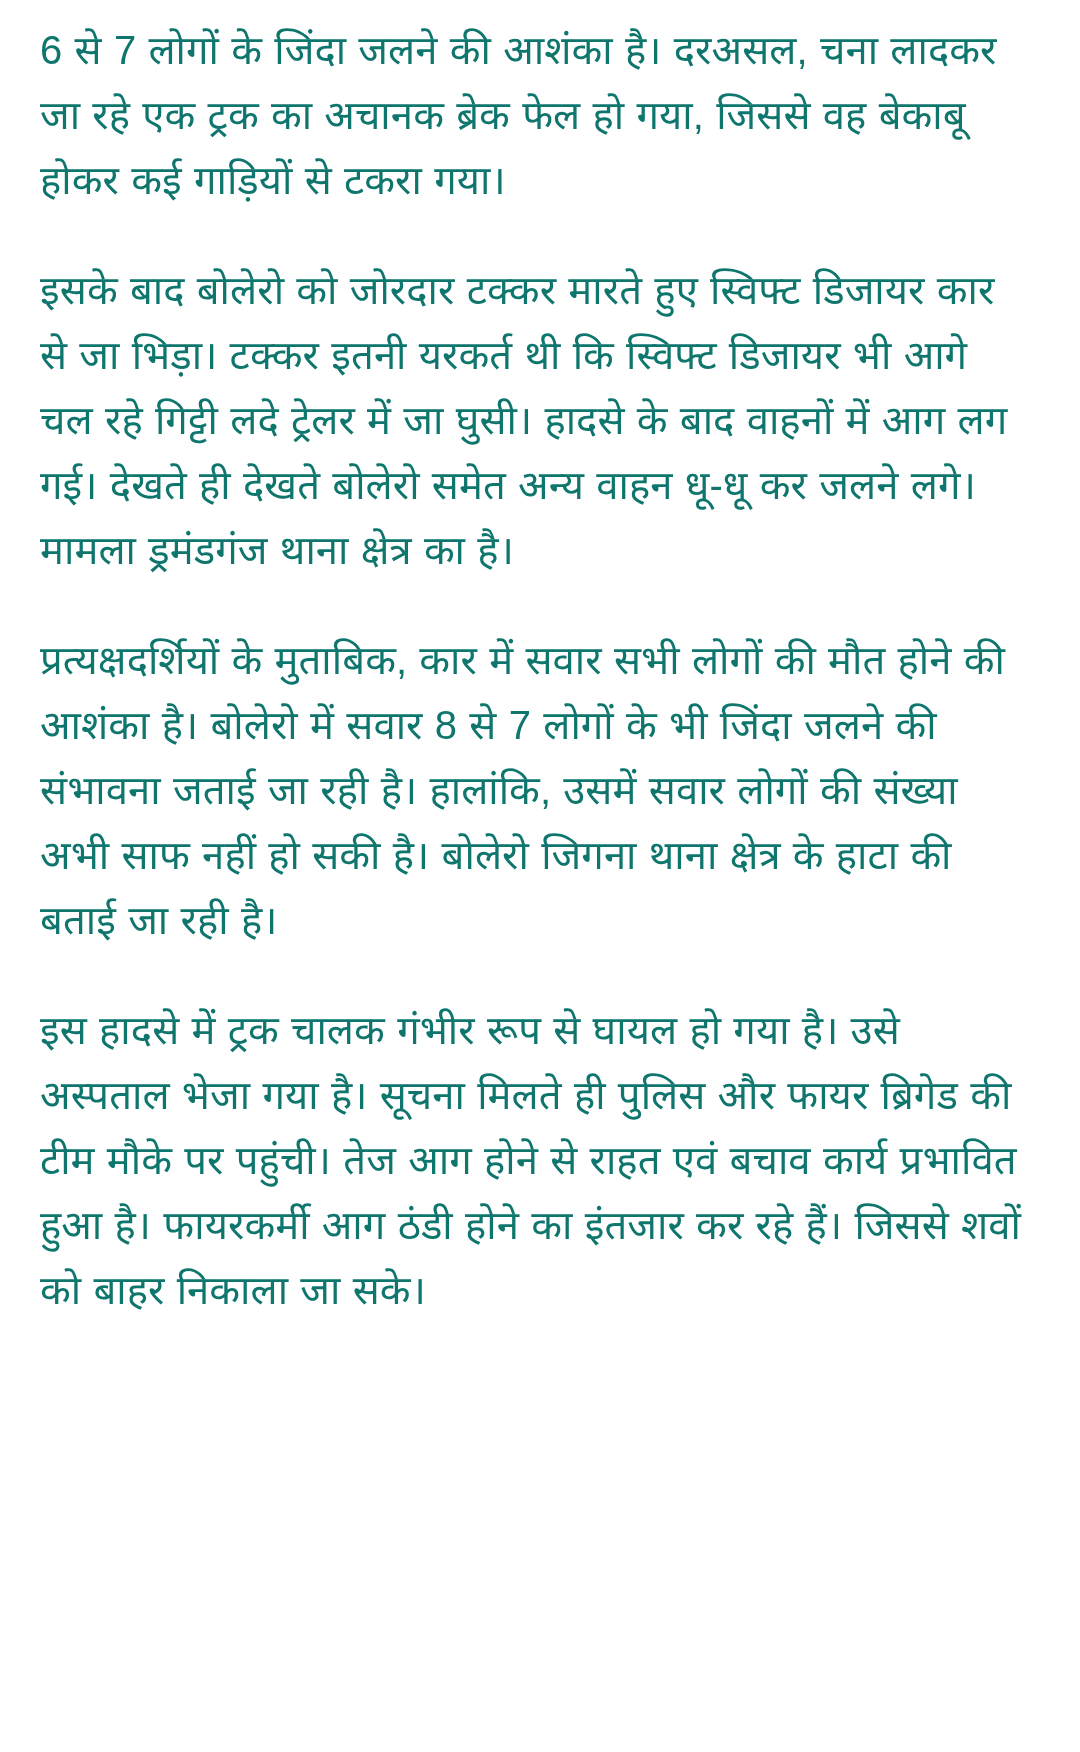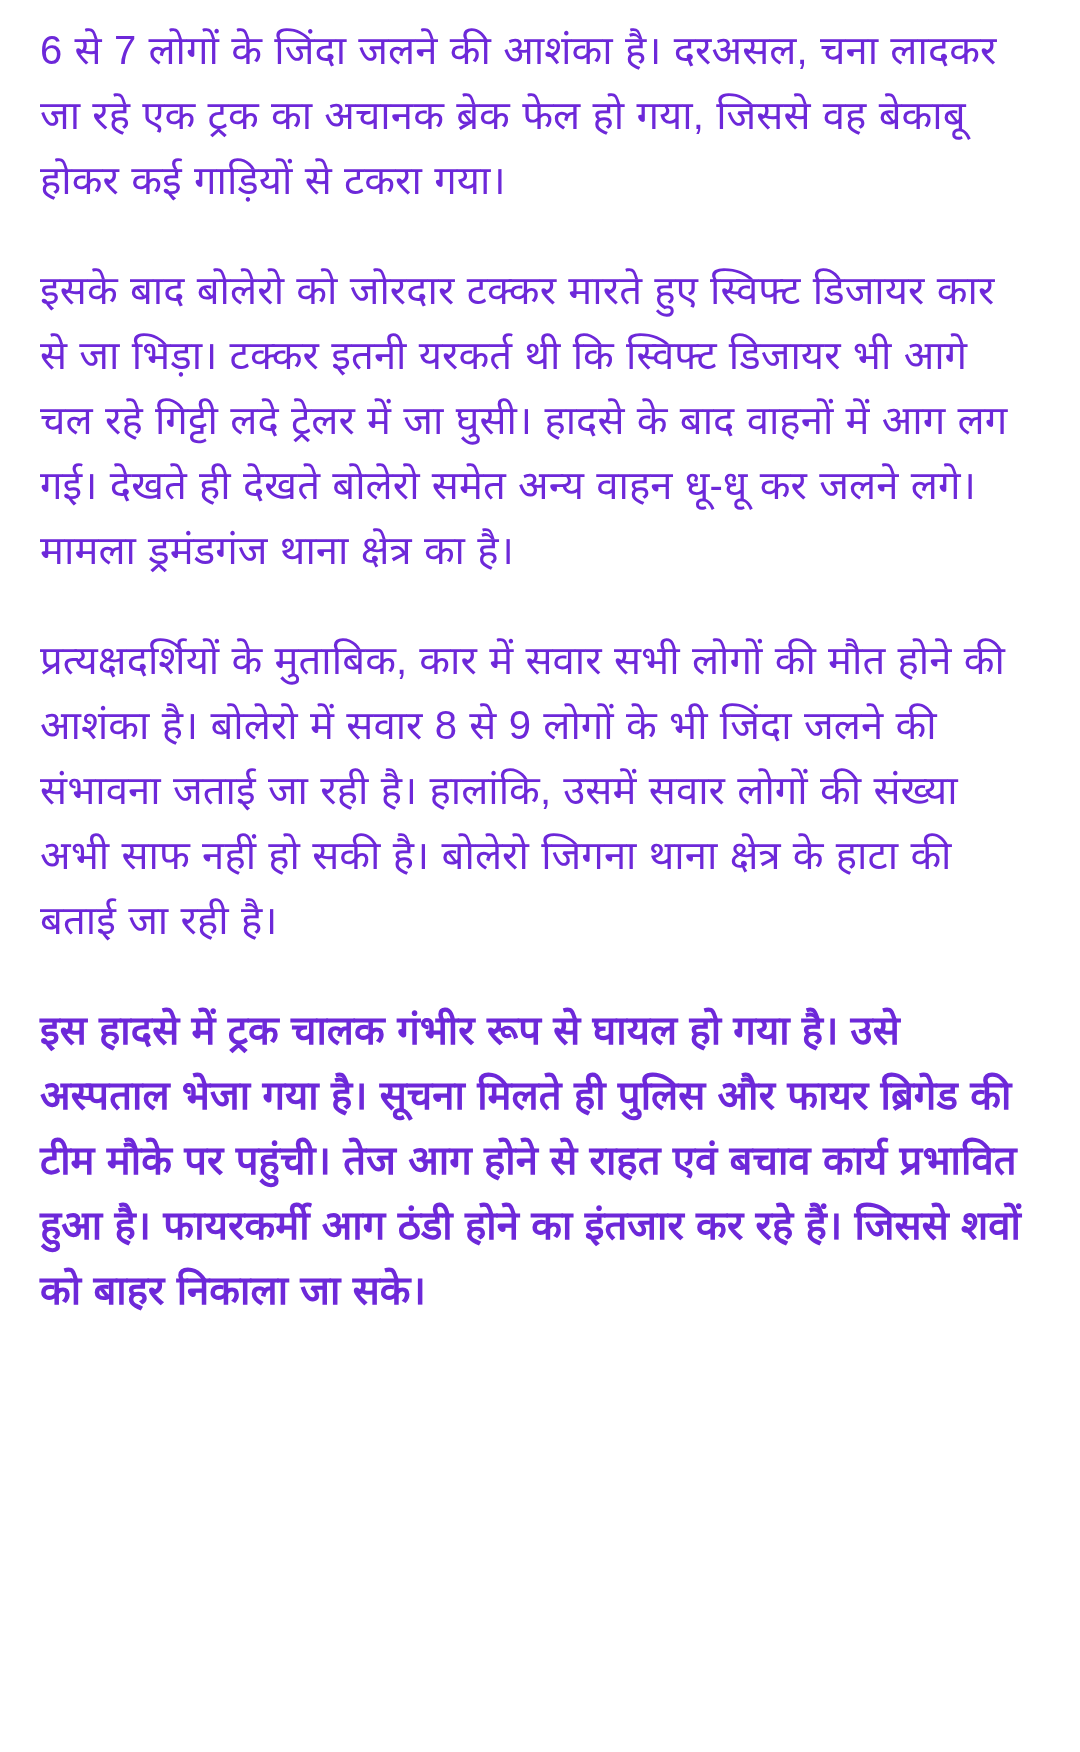--- a/index.html
+++ b/index.html
@@ -16,31 +16,30 @@
   }
   .article {
     box-sizing: border-box;
     width: 1080px;
     padding: 18px 44px 40px 40px;
   }
   .para {
     font-size: 40px;
     line-height: 1.62;
     letter-spacing: 0.1px;
-    color: #6d28d9;
+    color: #0f766e;
     margin: 0 12px 46px 0;
     text-align: left;
     word-spacing: 1px;
   }
   .para:last-child {
     margin-bottom: 0;
-    font-weight: bold;
   }
 </style>
 </head>
 <body>
 
 <div class="article">
   <p class="para">6 से 7 लोगों के जिंदा जलने की आशंका है। दरअसल, चना लादकर जा रहे एक ट्रक का अचानक ब्रेक फेल हो गया, जिससे वह बेकाबू होकर कई गाड़ियों से टकरा गया।</p>
   <p class="para">इसके बाद बोलेरो को जोरदार टक्कर मारते हुए स्विफ्ट डिजायर कार से जा भिड़ा। टक्कर इतनी यरकर्त थी कि स्विफ्ट डिजायर भी आगे चल रहे गिट्टी लदे ट्रेलर में जा घुसी। हादसे के बाद वाहनों में आग लग गई। देखते ही देखते बोलेरो समेत अन्य वाहन धू-धू कर जलने लगे। मामला ड्रमंडगंज थाना क्षेत्र का है।</p>
-  <p class="para">प्रत्यक्षदर्शियों के मुताबिक, कार में सवार सभी लोगों की मौत होने की आशंका है। बोलेरो में सवार 8 से 9 लोगों के भी जिंदा जलने की संभावना जताई जा रही है। हालांकि, उसमें सवार लोगों की संख्या अभी साफ नहीं हो सकी है। बोलेरो जिगना थाना क्षेत्र के हाटा की बताई जा रही है।</p>
+  <p class="para">प्रत्यक्षदर्शियों के मुताबिक, कार में सवार सभी लोगों की मौत होने की आशंका है। बोलेरो में सवार 8 से 7 लोगों के भी जिंदा जलने की संभावना जताई जा रही है। हालांकि, उसमें सवार लोगों की संख्या अभी साफ नहीं हो सकी है। बोलेरो जिगना थाना क्षेत्र के हाटा की बताई जा रही है।</p>
   <p class="para">इस हादसे में ट्रक चालक गंभीर रूप से घायल हो गया है। उसे अस्पताल भेजा गया है। सूचना मिलते ही पुलिस और फायर ब्रिगेड की टीम मौके पर पहुंची। तेज आग होने से राहत एवं बचाव कार्य प्रभावित हुआ है। फायरकर्मी आग ठंडी होने का इंतजार कर रहे हैं। जिससे शवों को बाहर निकाला जा सके।</p>
 </div>
 
 </body></html>

